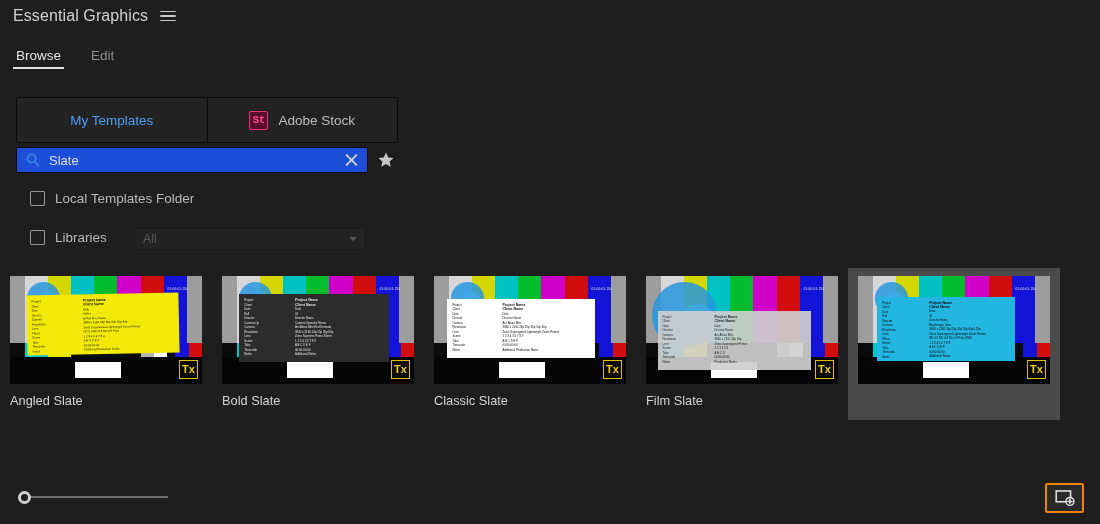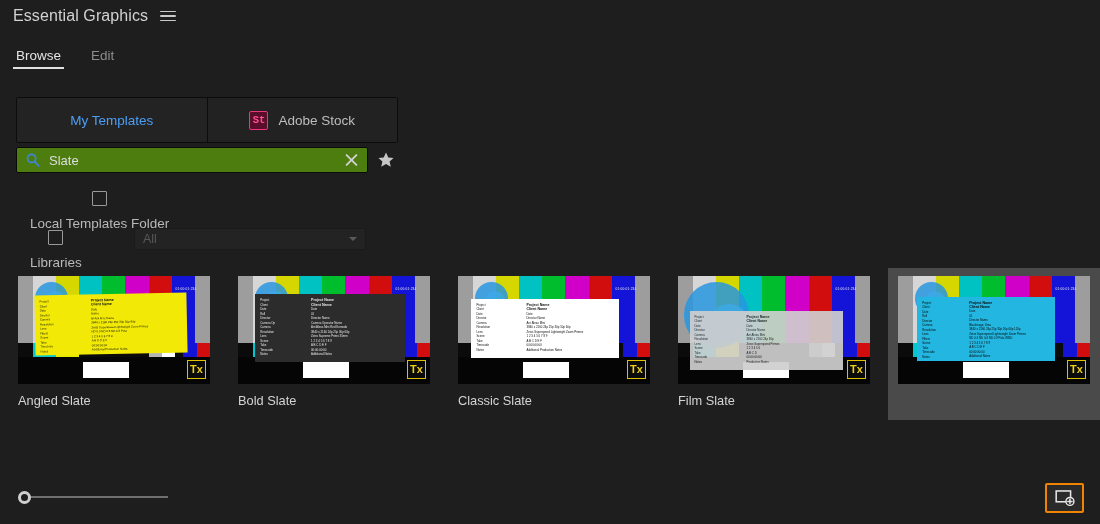--- a/index.html
+++ b/index.html
@@ -29,43 +29,43 @@
   .seg { flex: 1; display: flex; align-items: center; justify-content: center; gap: 10px;
          font-size: 13.5px; color: #bdbdbd; cursor: pointer; background: #2b2b2b; }
   .seg.active { color: #4b9ef5; background: #232323; }
   .seg + .seg { border-left: 1px solid #0c0c0c; background: #222222; }
   .st-badge { width: 19px; height: 19px; border: 1.6px solid #e8377d; background: #5b0d2c; border-radius: 2px;
               display: flex; align-items: center; justify-content: center; font-size: 10.5px; color: #ff4f92;
               font-weight: bold; line-height: 1; font-family: Liberation Mono, monospace; }
 
   
   .searchrow { position: absolute; left: 16px; top: 147px; display: flex; align-items: center; gap: 9px; }
-  .searchbox { position: relative; width: 352px; height: 26px; background: #4d7c0f; border: 1px solid #0a0a0a;
+  .searchbox { position: relative; width: 352px; height: 26px; background: #1d4ed8; border: 1px solid #0a0a0a;
                border-radius: 2px; display: flex; align-items: center; }
   .mag { margin-left: 8px; width: 16px; height: 16px; display: block; }
   .search-input { background: transparent; border: none; outline: none; color: #dedede; font-size: 13px;
                   font-family: "Liberation Sans", sans-serif; margin-left: 8px; width: 280px; }
   .clear-x { position: absolute; right: 9px; top: 50%; transform: translateY(-50%); width: 13px; height: 13px; cursor: pointer; }
   .star-btn { width: 18px; height: 18px; cursor: pointer; }
 
   
-  .checkrow { position: absolute; display: flex; align-items: center; gap: 10px; flex-direction: column; }
+  .checkrow { position: absolute; display: flex; align-items: center; gap: 10px; }
   #row-local { left: 30px; top: 191px; }
   #row-lib   { left: 30px; top: 230px; }
   .cbx { width: 15px; height: 15px; border: 1.6px solid #9a9a9a; border-radius: 1px; background: #1e1e1e; cursor: pointer; }
   .cb-label { color: #b9b9b9; font-size: 13.5px; }
   .lib-select { position: absolute; left: 134px; top: 228px; width: 232px; height: 22px; background: #232323;
                 border: 1px solid #1a1a1a; border-radius: 2px; display: flex; align-items: center;
                 justify-content: space-between; padding: 0 8px; color: #585858; font-size: 12.5px; cursor: pointer; }
   .chev { width: 0; height: 0; border-left: 4px solid transparent; border-right: 4px solid transparent;
           border-top: 4px solid #5a5a5a; }
 
   
   .grid { position: absolute; left: 0; top: 268px; width: 1100px; height: 152px; display: flex; }
-  .cell { width: 212px; margin-left: 8px; padding: 8px 10px 0 10px; position: relative; }
+  .cell { width: 212px; margin-left: 0; padding: 8px 10px 0 10px; position: relative; }
   .cell.selected { background: #4a4a4a; }
   .thumb { position: relative; width: 192px; height: 108px; background: #000; overflow: hidden; }
   .cap { color: #d4d4d4; font-size: 12.8px; margin-top: 9px; margin-left: 0px; }
 
   
   .bars { position: absolute; inset: 0; display: flex; }
   .bars > i { display: block; height: 100%; }
   .lowerbars { position: absolute; left: 0; right: 0; top: 62%; height: 13%; display: flex; }
   .lowerbars > i { display: block; height: 100%; }
   .blackrow { position: absolute; left: 0; right: 0; top: 75%; height: 25%; background: #050505; }

